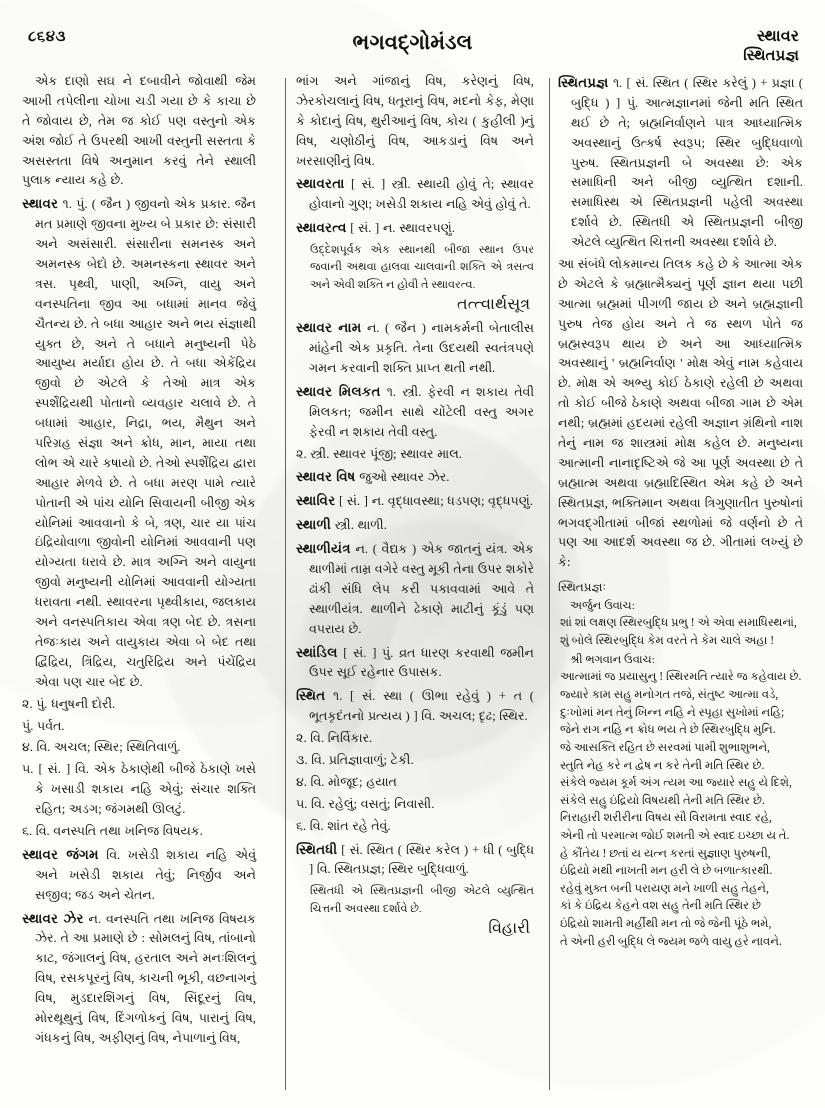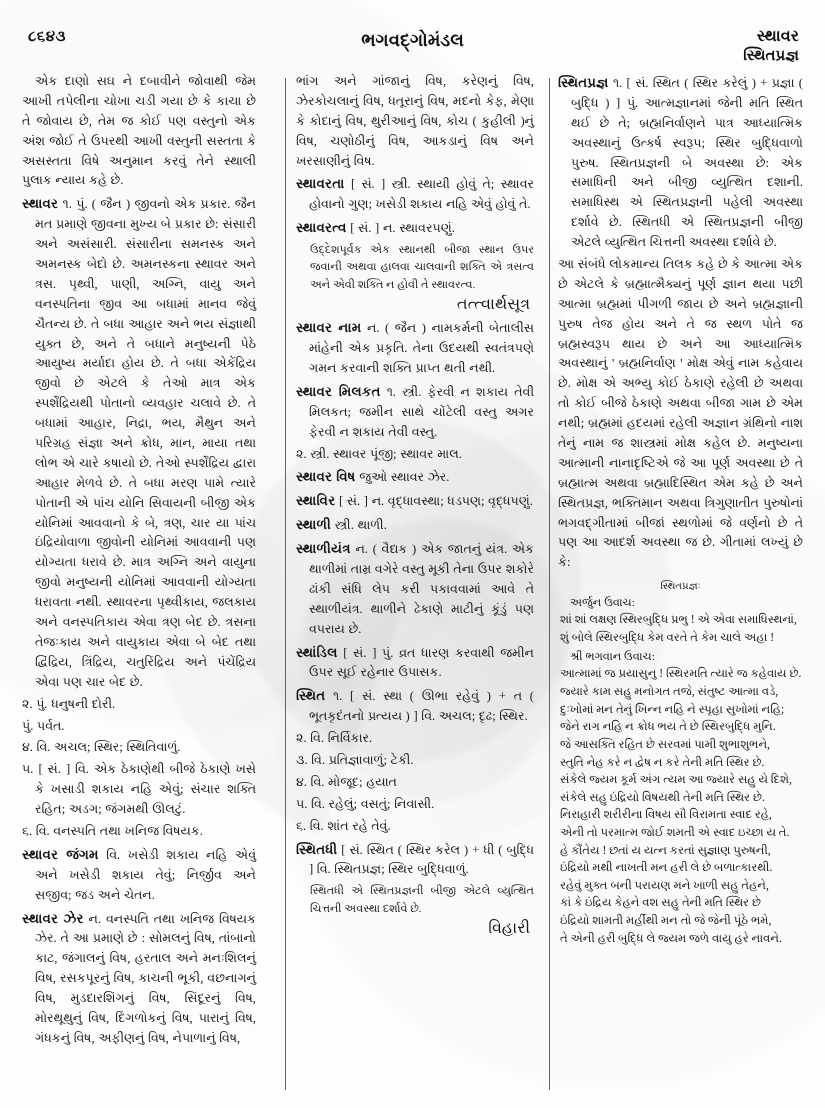--- a/index.html
+++ b/index.html
@@ -65,21 +65,21 @@
     left: 28px; top: 2px;
     font-size: 15px;
     font-weight: bold;
     letter-spacing: 0.5px;
     color: #121212;
   }
   .rh-center {
     position: absolute;
     left: 0; right: 0; top: 4px;
     text-align: center;
-    font-size: 18px;
+    font-size: 21px;
     font-weight: bold;
     color: #121212;
   }
   .rh-right {
     position: absolute;
     right: 26px; top: 0px;
     text-align: right;
     color: #121212;
   }
   .rh-right .rh-r1 { font-size: 16px; font-weight: bold; line-height: 1.25; }
@@ -147,22 +147,21 @@
     margin: 2px 0;
   }
   .cite {
     font-size: 16px;
     text-align: right;
     padding-right: 4px;
     margin: 1px 0 4px 0;
     color: #151515;
   }
   .center-head {
-    text-align: center;
-    font-size: 10px;
+    font-size: 12px;
     margin: 7px 0 4px 0;
     color: #121212;
   }
   .speaker {
     font-size: 11.4px;
     margin: 4px 0 1px 12px;
     color: #151515;
   }
   .verse {
     font-size: 11.6px;

